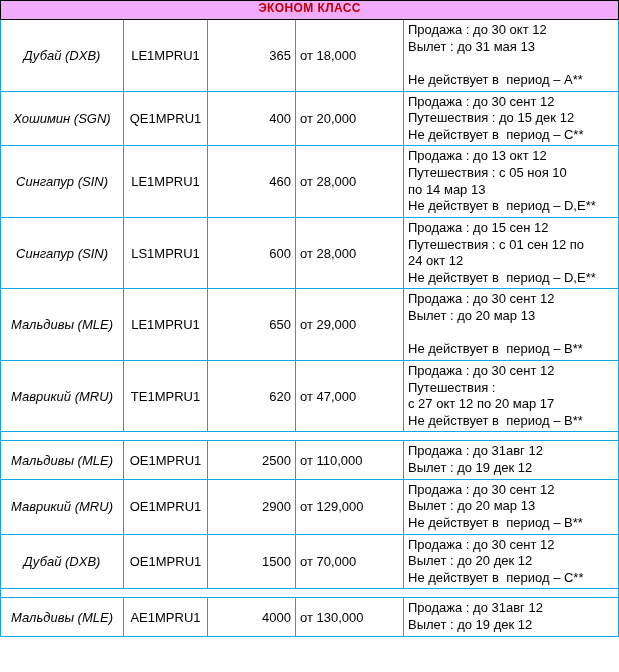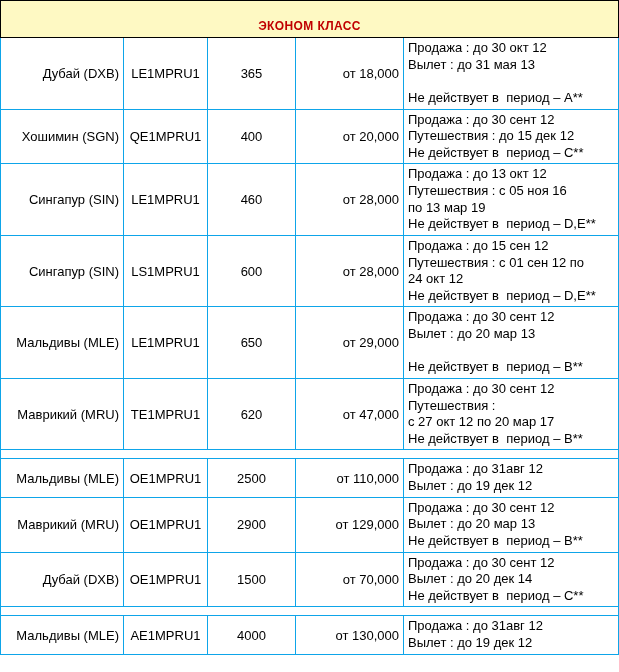--- a/index.html
+++ b/index.html
@@ -34,43 +34,44 @@
   col.c-mile { width: 88px; }
   col.c-price { width: 108px; }
   col.c-cond { width: 215px; }
 
   tr.section td {
     text-align: center;
     font-weight: bold;
     color: #c00000;
     font-size: 12px;
     letter-spacing: 0.4px;
-    padding: 18px 0 4px 0;
-    background: #fef9c3;
+    padding: 0 0 4px 0;
+    background: #f0abfc;
     border-left: 1px solid #000000;
     border-right: 1px solid #000000;
     border-top: 1px solid #000000;
     border-bottom: 1px solid #000000;
   }
 
   td.dest {
-    text-align: right;
-    font-size: 11.5px;
+    text-align: center;
+    font-size: 11.5px;
+    font-style: italic;
   }
   td.code {
     text-align: center;
     font-size: 11.5px;
     margin-top: 31px;
   }
   td.mile {
-    text-align: center;
+    text-align: right;
     font-size: 11.5px;
   }
   td.price {
-    text-align: right;
+    text-align: left;
     font-size: 11.5px;
   }
   td.cond {
     font-size: 10.5px;
     line-height: 1.28;
     text-align: left;
     vertical-align: top;
     padding: 3px 4px 3px 5px;
   }
   td.cond .ln { display: block; white-space: pre-wrap; }
@@ -119,22 +120,22 @@
             <span class="ln">Не действует в  период – С**</span>
           </td>
         </tr>
         <tr>
           <td class="dest">Сингапур (SIN)</td>
           <td class="code">LE1MPRU1</td>
           <td class="mile">460</td>
           <td class="price">от 28,000</td>
           <td class="cond">
             <span class="ln">Продажа : до 13 окт 12</span>
-            <span class="ln">Путешествия : с 05 ноя 16</span>
-            <span class="ln">по 13 мар 19</span>
+            <span class="ln">Путешествия : с 05 ноя 10</span>
+            <span class="ln">по 14 мар 13</span>
             <span class="ln">Не действует в  период – D,E**</span>
           </td>
         </tr>
         <tr>
           <td class="dest">Сингапур (SIN)</td>
           <td class="code">LS1MPRU1</td>
           <td class="mile">600</td>
           <td class="price">от 28,000</td>
           <td class="cond">
             <span class="ln">Продажа : до 15 сен 12</span>
@@ -191,21 +192,21 @@
             <span class="ln">Не действует в  период – В**</span>
           </td>
         </tr>
         <tr>
           <td class="dest">Дубай (DXB)</td>
           <td class="code">OE1MPRU1</td>
           <td class="mile">1500</td>
           <td class="price">от 70,000</td>
           <td class="cond">
             <span class="ln">Продажа : до 30 сент 12</span>
-            <span class="ln">Вылет : до 20 дек 14</span>
+            <span class="ln">Вылет : до 20 дек 12</span>
             <span class="ln">Не действует в  период – С**</span>
           </td>
         </tr>
         <tr class="spacer-row">
           <td colspan="5"></td>
         </tr>
         <tr>
           <td class="dest">Мальдивы (MLE)</td>
           <td class="code">AE1MPRU1</td>
           <td class="mile">4000</td>

